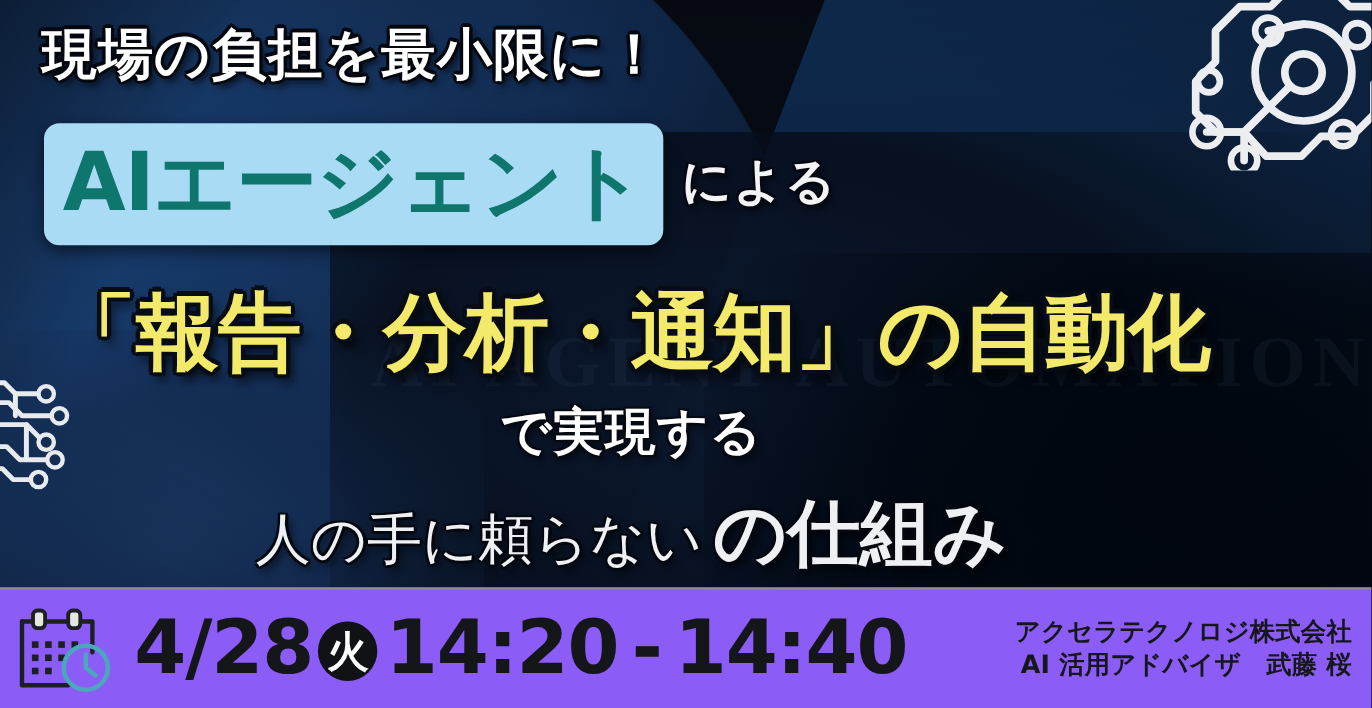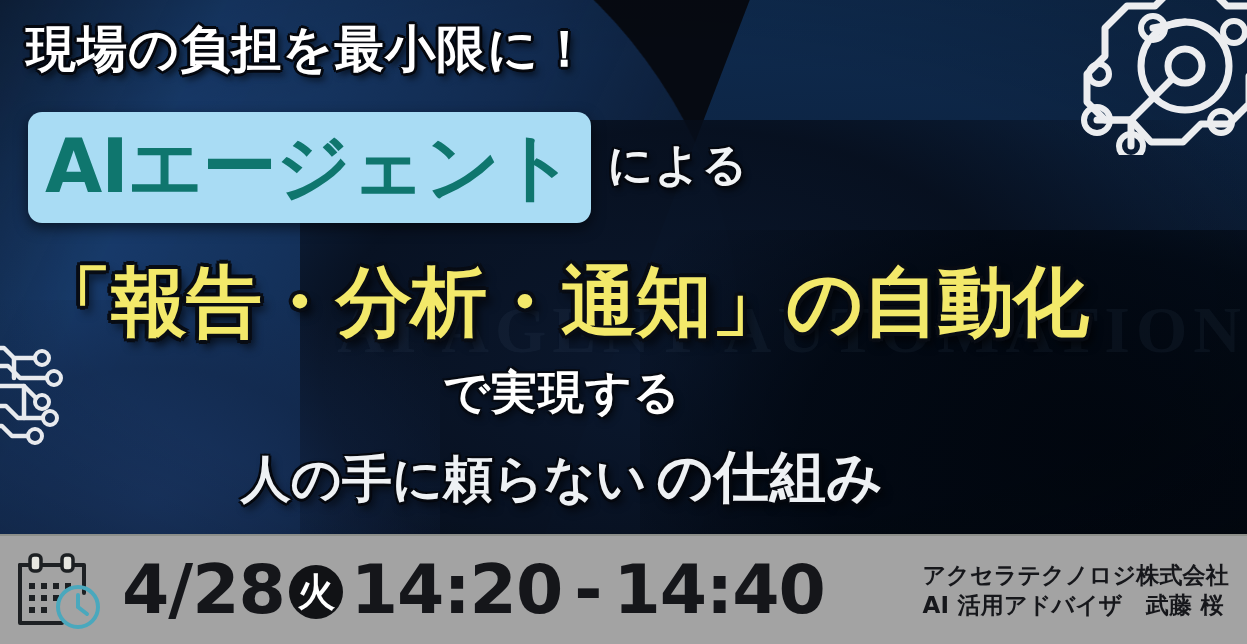--- a/index.html
+++ b/index.html
@@ -87,21 +87,21 @@
   .deco-left {
     position: absolute;
     left: -10px; top: 330px;
     width: 105px; height: 115px;
     opacity: 0.9;
   }
 
   
   .content {
     position: absolute;
-    left: 4px; top: 0;
+    left: 16px; top: 0;
     width: 1116px; height: 534px;
   }
   .line1 {
     position: absolute;
     left: 22px; top: 16px;
     font-size: 50px;
     font-weight: 700;
     color: #ffffff;
     letter-spacing: 1px;
     text-shadow:
@@ -177,57 +177,57 @@
     position: absolute;
     left: 0; right: 0;
     top: 440px;
     display: flex;
     align-items: baseline;
     justify-content: center;
     white-space: nowrap;
   }
   .l5-small {
     font-size: 50px;
-    font-weight: 700;
+    font-weight: 400;
     color: #eef1f4;
     letter-spacing: 0px;
     text-shadow:
       2px 2px 0 #05080f, -2px 2px 0 #05080f, 2px -2px 0 #05080f, -2px -2px 0 #05080f,
       0 3px 0 #05080f, 3px 0 0 #05080f,
       4px 5px 8px rgba(0,0,0,0.78);
   }
   .l5-big {
     font-size: 66px;
     font-weight: 700;
     color: #e9eef2;
     letter-spacing: -1px;
     text-shadow:
       3px 3px 0 #05080f, -3px 3px 0 #05080f, 3px -3px 0 #05080f, -3px -3px 0 #05080f,
       0 4px 0 #05080f, 4px 0 0 #05080f, 0 -4px 0 #05080f, -4px 0 0 #05080f,
       5px 6px 9px rgba(0,0,0,0.8);
     padding: 0 4px;
   }
   .l5-tail {
-    font-size: 56px;
+    font-size: 66px;
     font-weight: 700;
     color: #eef1f4;
     letter-spacing: 0px;
     padding-left: 10px;
     text-shadow:
       2px 2px 0 #05080f, -2px 2px 0 #05080f, 2px -2px 0 #05080f, -2px -2px 0 #05080f,
       0 3px 0 #05080f, 3px 0 0 #05080f,
       4px 5px 8px rgba(0,0,0,0.78);
   }
 
   
   .footer {
     position: absolute;
     left: 0; top: 534px;
     width: 1247px; height: 110px;
-    background: #a3a3a3;
+    background: #8b5cf6;
     border-top: 2px solid #8d8f8a;
     display: flex;
     align-items: center;
     box-sizing: border-box;
   }
   .footer-icon {
     width: 92px;
     height: 86px;
     margin-left: 12px;
     flex: 0 0 auto;
@@ -264,20 +264,21 @@
     line-height: 1;
     margin: 0 6px 0 2px;
     position: relative;
     top: 2px;
   }
   .when-sep { padding: 0 10px; }
 
   .footer-org {
     flex: 0 0 auto;
     padding-right: 18px;
+    text-align: right;
     color: #16171b;
     font-size: 23px;
     font-weight: 700;
     line-height: 1.32;
     letter-spacing: 0.2px;
     white-space: nowrap;
   }
   .footer-org div { display: block; }
 </style>
 </head>

